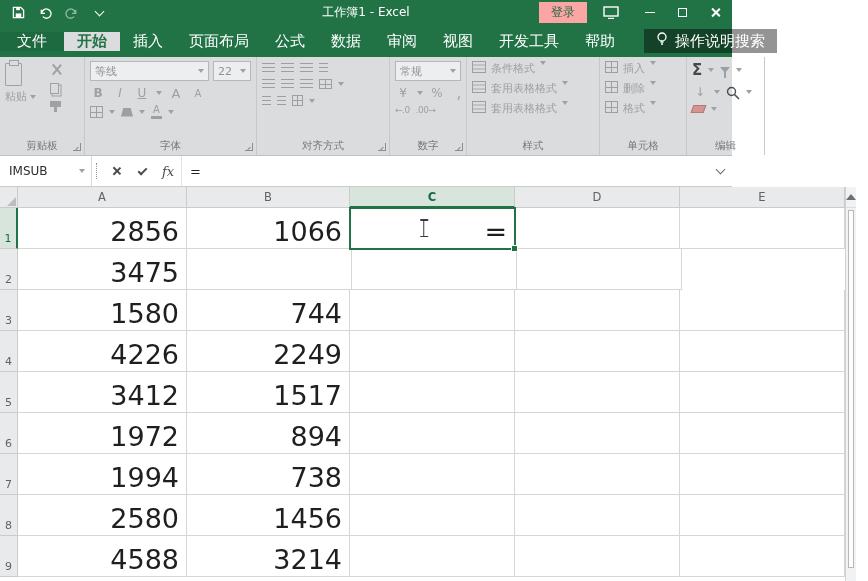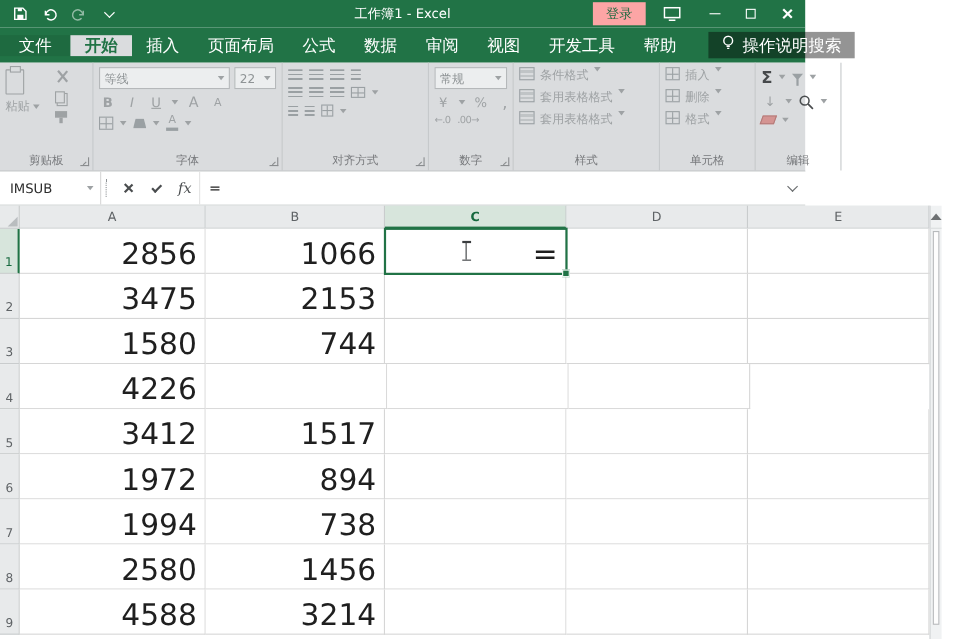--- a/index.html
+++ b/index.html
@@ -431,23 +431,20 @@
             </div>
             <div class="cell col4">
               <span class="cval"></span>
             </div>
           </div>
           <div class="grow">
             <div class="rowhdr">2</div>
             <div class="cell col0">
               <span class="cval">3475</span>
             </div>
-            <div class="cell col1">
-              <span class="cval">2153</span>
-            </div>
             <div class="cell col2">
               <span class="cval"></span>
             </div>
             <div class="cell col3">
               <span class="cval"></span>
             </div>
             <div class="cell col4">
               <span class="cval"></span>
             </div>
           </div>
@@ -466,20 +463,23 @@
               <span class="cval"></span>
             </div>
             <div class="cell col4">
               <span class="cval"></span>
             </div>
           </div>
           <div class="grow">
             <div class="rowhdr">4</div>
             <div class="cell col0">
               <span class="cval">4226</span>
+            </div>
+            <div class="cell col1">
+              <span class="cval">2249</span>
             </div>
             <div class="cell col2">
               <span class="cval"></span>
             </div>
             <div class="cell col3">
               <span class="cval"></span>
             </div>
             <div class="cell col4">
               <span class="cval"></span>
             </div>

